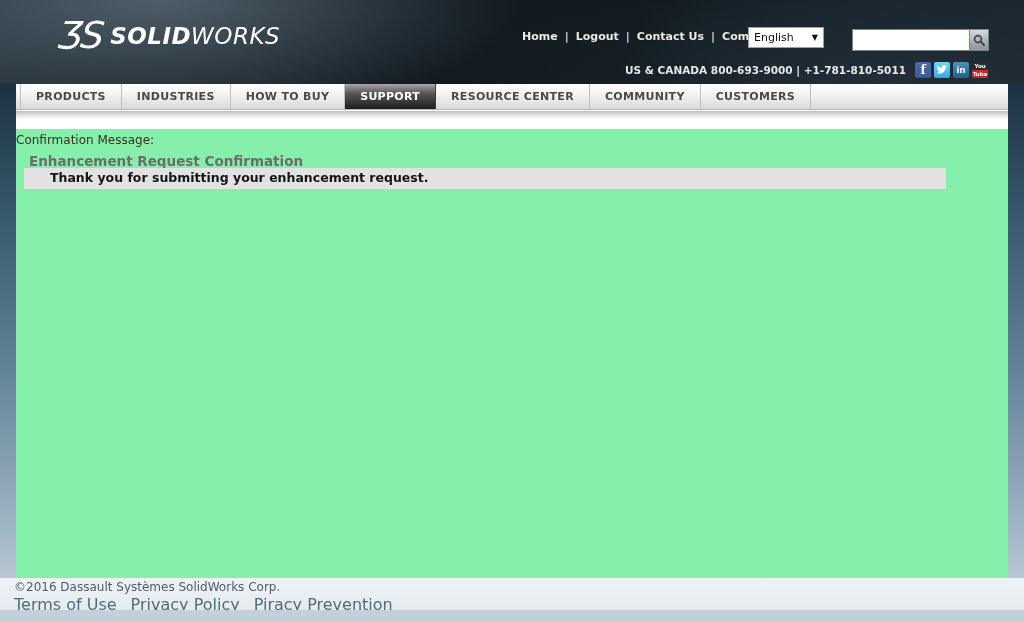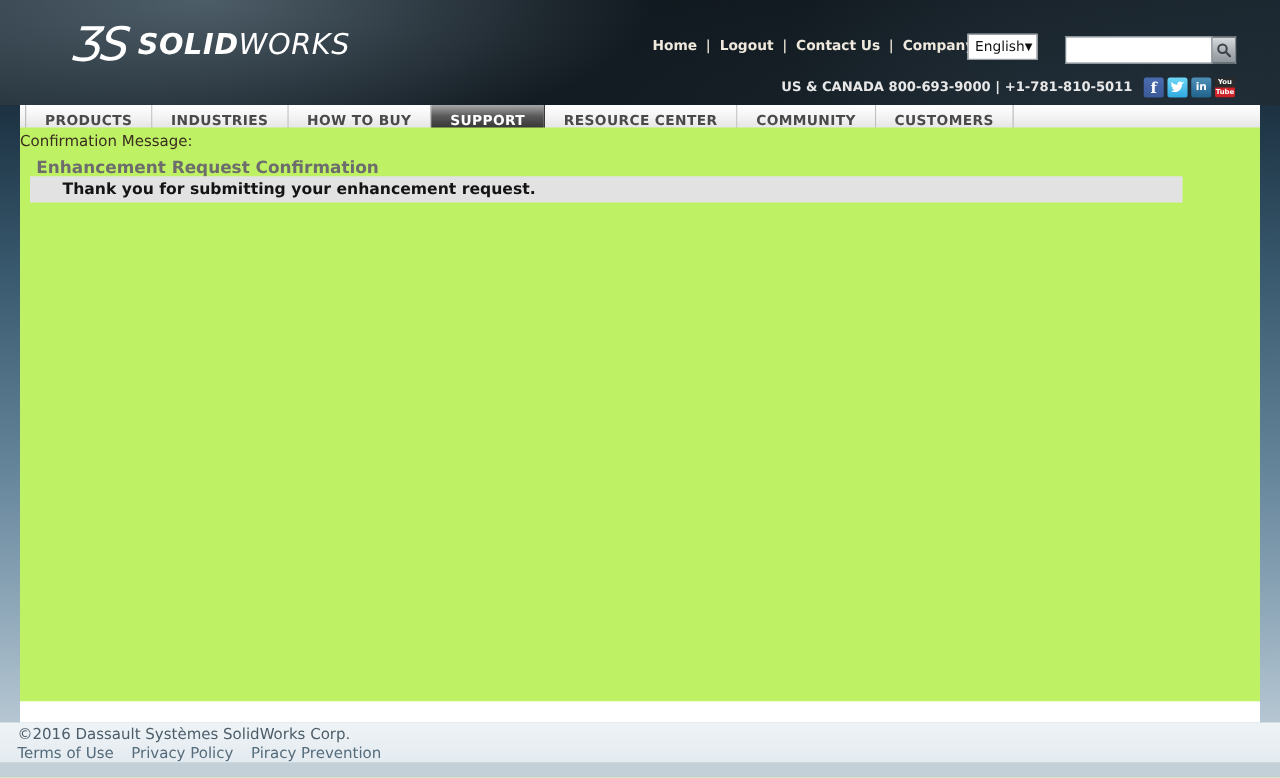--- a/index.html
+++ b/index.html
@@ -26,21 +26,21 @@
   .logo .logo-works { font-weight:300; }
 
   .top-links {
     position:absolute; left:522px; top:30px; display:flex; gap:7px;
     font-size:11px; font-weight:bold; color:#efe9dd; white-space:nowrap;
   }
   .top-links .tl { cursor:pointer; }
   .top-links .sep { color:#d8d2c6; }
 
   .lang-select {
-    position:absolute; left:774px; top:27px; width:56px; height:21px;
+    position:absolute; left:748px; top:27px; width:76px; height:21px;
     background:#fff; border:1px solid #9aa0a6; display:flex; align-items:center;
     font-size:11px; color:#111; padding:0 5px; cursor:pointer;
   }
   .lang-select .lang-arrow { margin-left:auto; font-size:8px; color:#111; }
 
   .search-wrap { position:absolute; left:852px; top:29px; display:flex; height:22px; }
   .search-input {
     width:118px; height:22px; border:1px solid #7d858c; background:#fff;
     font-size:11px; padding:0 4px; outline:none; font-family:inherit;
   }
@@ -82,21 +82,21 @@
   .tab:first-child { border-left:1px solid #bfbfbf; margin-left:4px; }
   .tab.active {
     background:linear-gradient(180deg,#a8a8a8 0%,#5a5a5a 35%,#1d1d1d 100%);
     color:#fff; border-right:1px solid #3a3a3a;
   }
   .tab-strip {
     position:absolute; left:0; top:27px; width:992px; height:8px;
     background:linear-gradient(180deg,#bdbdbd 0%,#eaeaea 60%,#fbfbfb 100%);
   }
 
-  .content { position:absolute; left:0; top:18px; width:992px; height:459px; background:#bef264; }
+  .content { position:absolute; left:0; top:45px; width:992px; height:459px; background:#86efac; }
   .confirm-label { position:absolute; left:0px; top:4px; font-size:12px; color:#3a2d20; }
   .page-heading { position:absolute; left:13px; top:24px; font-size:13.5px; font-weight:bold; color:#6d6d6d; }
   .msg-box {
     position:absolute; left:8px; top:39px; width:922px;
     background:#e2e2e2; padding:2px 10px 4px 26px;
     font-size:12.5px; color:#141414; line-height:15px;
   }
   .msg-bold { font-weight:bold; }
   .review-btn {
     position:absolute; left:8px; top:76px;
@@ -105,21 +105,21 @@
     border:1px solid #8a8a8a; padding:2px 10px 3px 10px; cursor:pointer;
     box-shadow:1px 1px 0 rgba(0,0,0,.15);
   }
 
   
   .footer {
     position:absolute; left:0; top:578px; width:1024px; height:32px;
     background:linear-gradient(180deg,#eef3f6 0%,#e4ebf0 100%);
   }
   .copyright { position:absolute; left:14px; top:2px; font-size:12px; color:#4c5d69; }
-  .footer-links { position:absolute; left:14px; top:17px; display:flex; gap:14px; font-size:12px; color:#546b7c; }
+  .footer-links { position:absolute; left:14px; top:17px; display:flex; gap:14px; font-size:16px; color:#546b7c;text-decoration:underline; }
   .footer-links .flink { cursor:pointer; }
   .bottom-band { position:absolute; left:0; top:610px; width:1024px; height:12px; background:#c4d0d8; }
 </style>
 </head>
 <body>
 
 <div class="page">
 
   <div class="banner">
 

